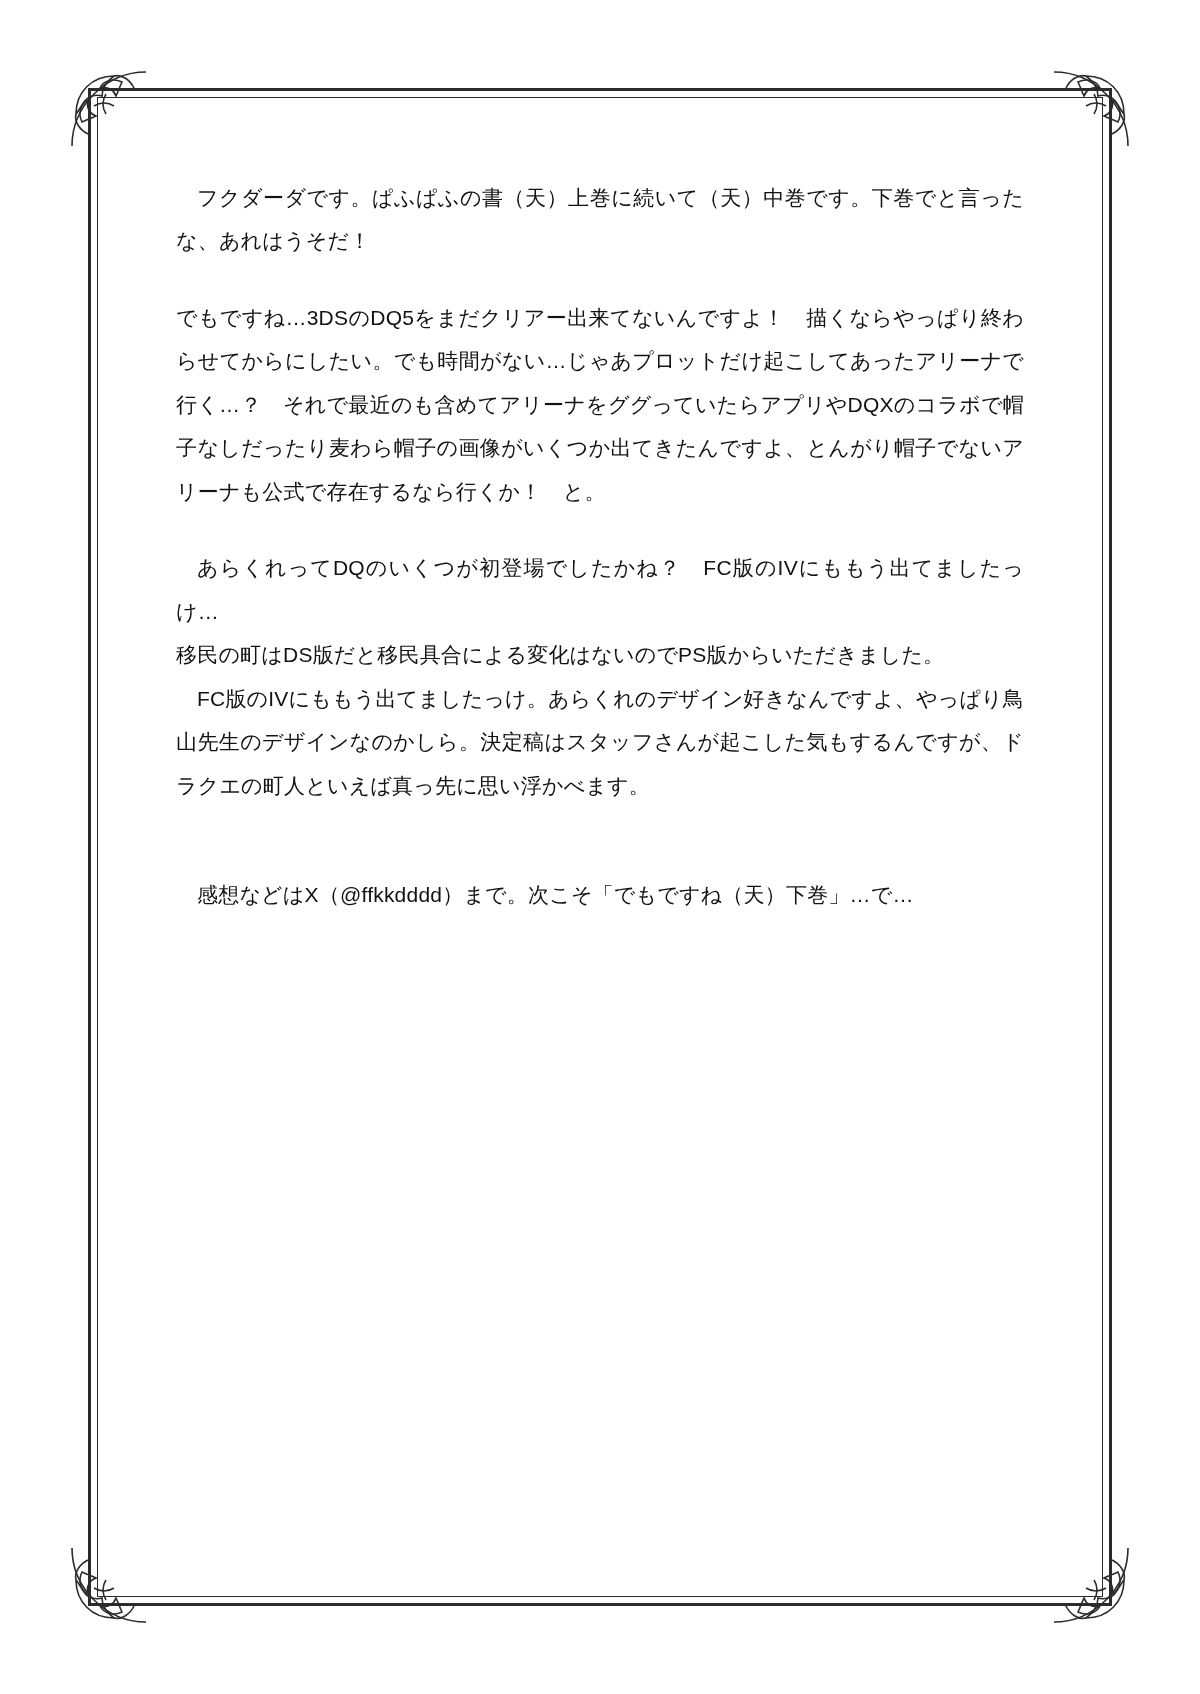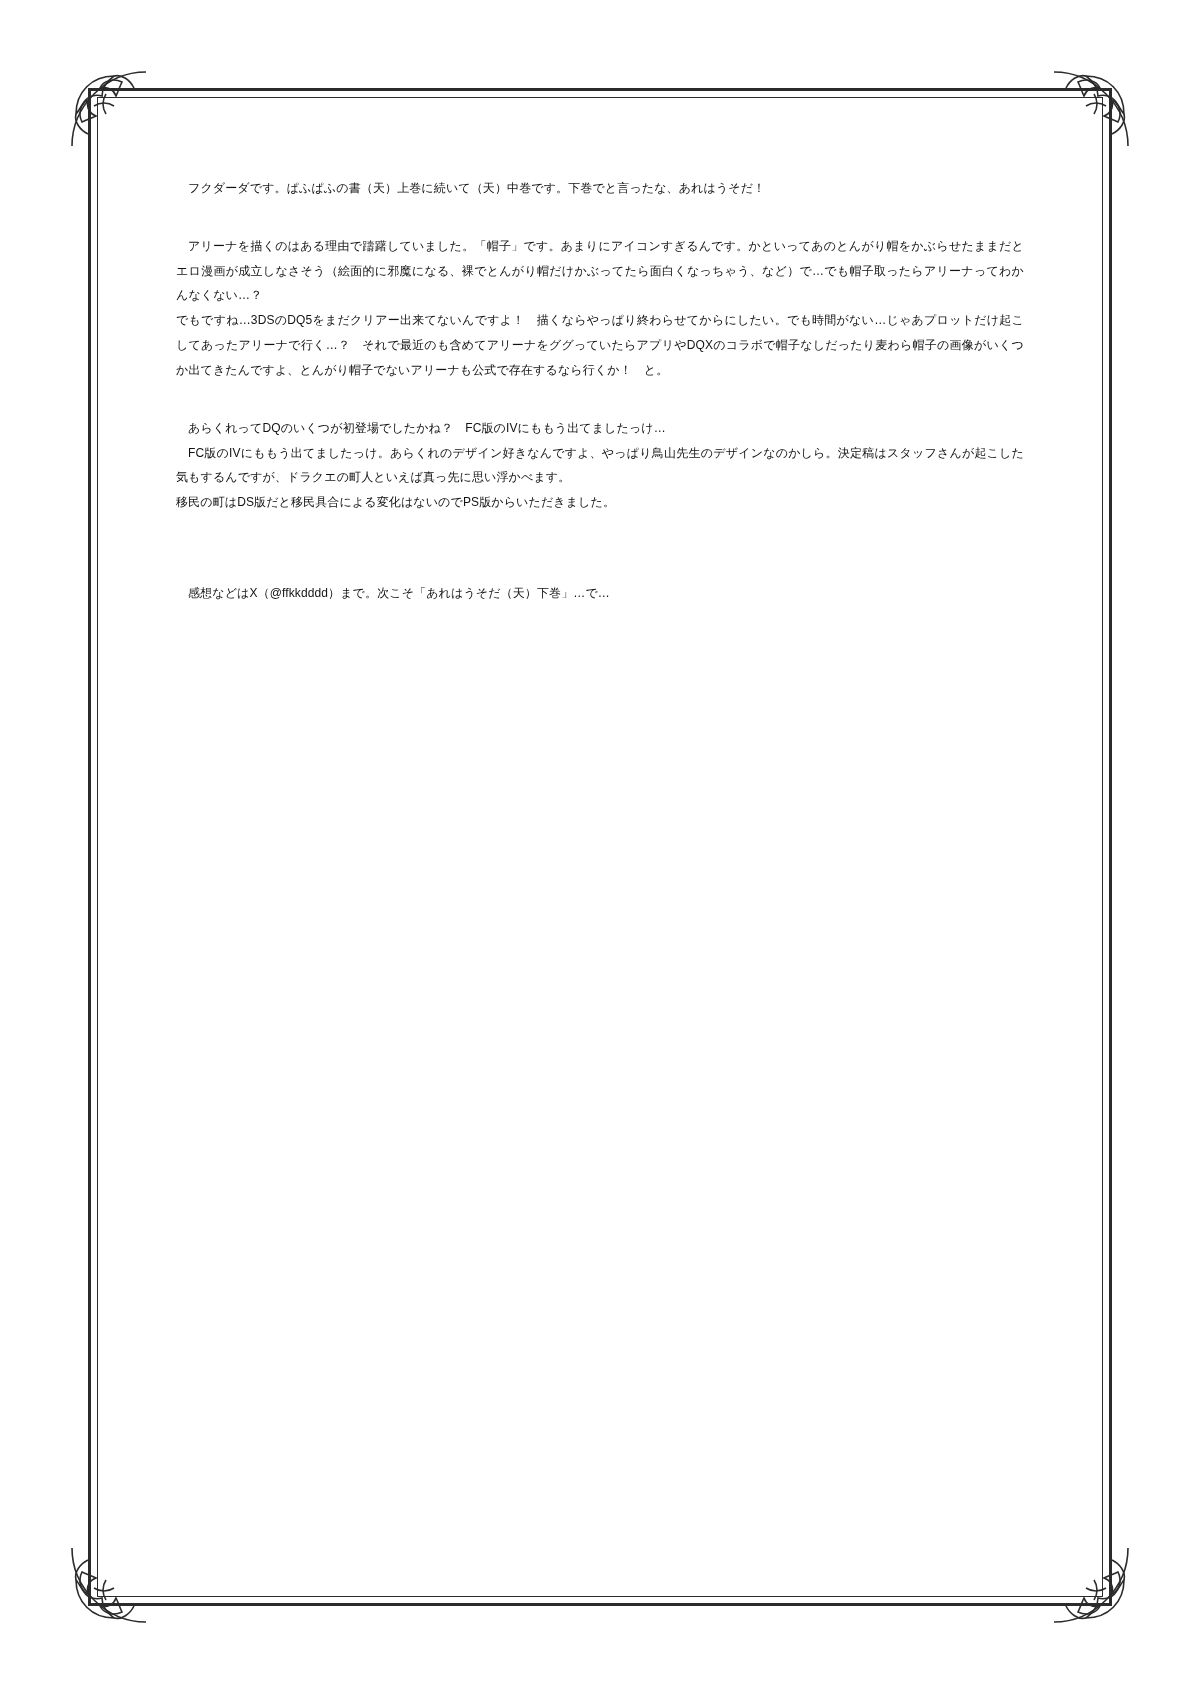--- a/index.html
+++ b/index.html
@@ -56,21 +56,21 @@
   .corner.tr { right: 62px; top: 62px;  transform: scaleX(-1); }
   .corner.bl { left: 62px;  bottom: 62px; transform: scaleY(-1); }
   .corner.br { right: 62px; bottom: 62px; transform: scale(-1,-1); }
 
   
   .afterword {
     position: absolute;
     left: 176px;
     top: 176px;
     width: 848px;
-    font-size: 12px;
+    font-size: 21px;
     line-height: 2.07;
     letter-spacing: 0.01em;
     color: #121212;
     text-align: justify;
   }
   .para {
     margin: 0 0 0 0;
     white-space: pre-wrap;
   }
   .para.indent { text-indent: 1em; }
@@ -129,24 +129,23 @@
       <path d="M72 26 C68 18 60 12 52 14"></path>
       <path d="M32 44 C38 40 46 40 52 44"></path>
       <path d="M44 32 C40 38 40 46 44 52"></path>
       <path d="M10 84 C10 44 44 10 84 10"></path>
     </svg>
   </div>
 
   <div class="afterword">
     <p class="para indent">フクダーダです。ぱふぱふの書（天）上巻に続いて（天）中巻です。下巻でと言ったな、あれはうそだ！</p>
     <div class="spacer"></div>
-    <p class="para indent">アリーナを描くのはある理由で躊躇していました。「帽子」です。あまりにアイコンすぎるんです。かといってあのとんがり帽をかぶらせたままだとエロ漫画が成立しなさそう（絵面的に邪魔になる、裸でとんがり帽だけかぶってたら面白くなっちゃう、など）で…でも帽子取ったらアリーナってわかんなくない…？</p>
     <p class="para">でもですね…3DSのDQ5をまだクリアー出来てないんですよ！　描くならやっぱり終わらせてからにしたい。でも時間がない…じゃあプロットだけ起こしてあったアリーナで行く…？　それで最近のも含めてアリーナをググっていたらアプリやDQXのコラボで帽子なしだったり麦わら帽子の画像がいくつか出てきたんですよ、とんがり帽子でないアリーナも公式で存在するなら行くか！　と。</p>
     <div class="spacer"></div>
     <p class="para indent">あらくれってDQのいくつが初登場でしたかね？　FC版のIVにももう出てましたっけ…</p>
+    <p class="para">移民の町はDS版だと移民具合による変化はないのでPS版からいただきました。</p>
     <p class="para indent">FC版のIVにももう出てましたっけ。あらくれのデザイン好きなんですよ、やっぱり鳥山先生のデザインなのかしら。決定稿はスタッフさんが起こした気もするんですが、ドラクエの町人といえば真っ先に思い浮かべます。</p>
-    <p class="para">移民の町はDS版だと移民具合による変化はないのでPS版からいただきました。</p>
     <div class="spacer"></div>
     <div class="spacer"></div>
-    <p class="para indent">感想などはX（@ffkkdddd）まで。次こそ「あれはうそだ（天）下巻」…で…</p>
+    <p class="para indent">感想などはX（@ffkkdddd）まで。次こそ「でもですね（天）下巻」…で…</p>
   </div>
 
 </div>
 
 </body></html>

